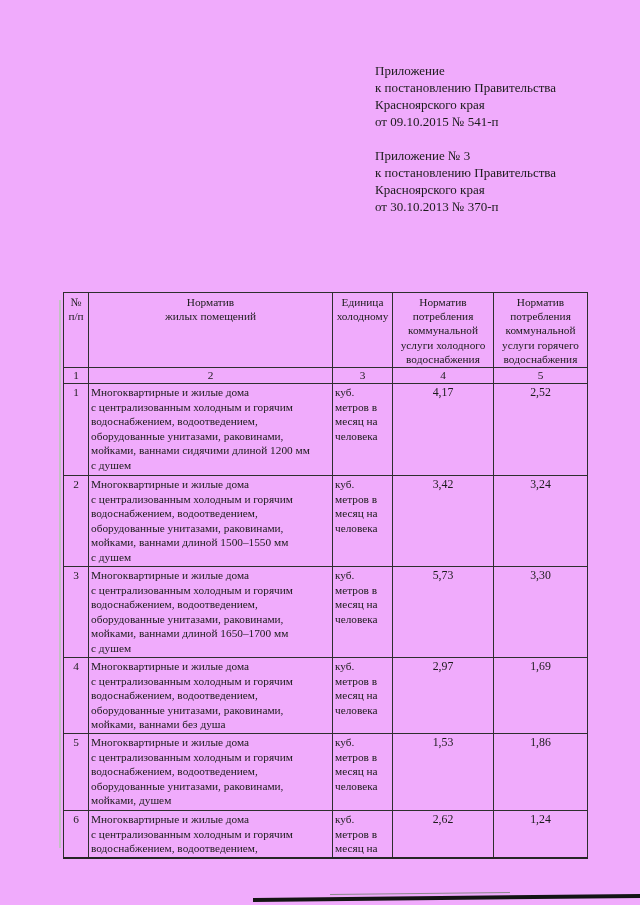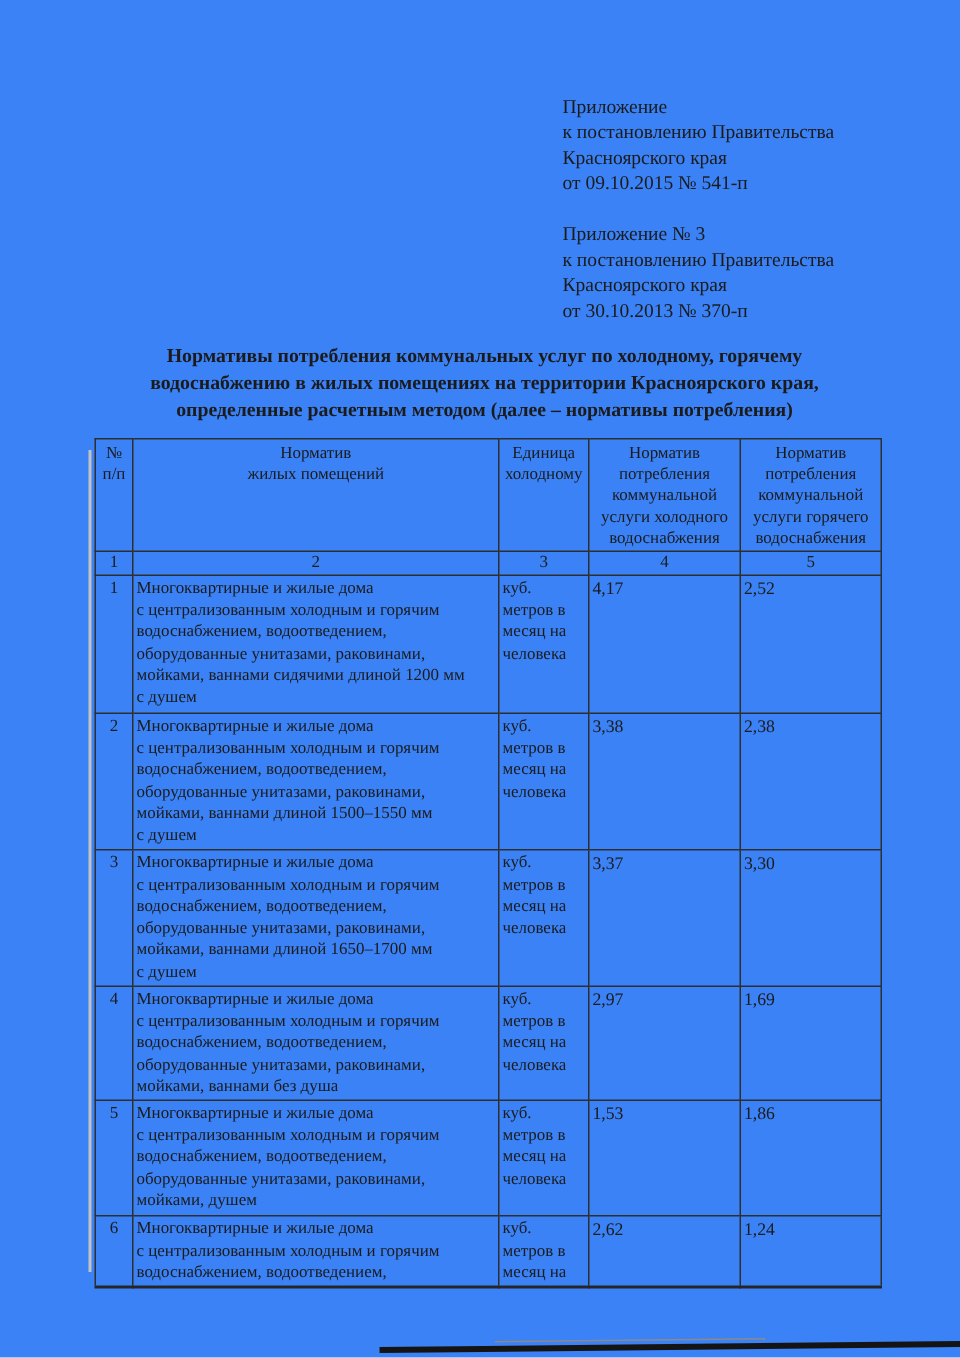--- a/index.html
+++ b/index.html
@@ -4,21 +4,21 @@
 <style>
   html, body {
     margin: 0;
     padding: 0;
     background: #ffffff;
   }
   .page {
     position: relative;
     width: 640px;
     height: 905px;
-    background: #3b82f6;
+    background: #f0abfc;
     overflow: hidden;
     font-family: "Liberation Serif", "DejaVu Serif", serif;
     color: #1b1b1b;
   }
   .hdr-block {
     position: absolute;
     left: 375px;
     font-size: 13px;
     line-height: 17px;
     white-space: pre-line;
@@ -63,21 +63,21 @@
   }
   tr.colnum-row td {
     height: 15px;
     text-align: center;
     line-height: 14px;
     padding: 0;
   }
   td.c-num { text-align: center; padding-top: 1px; }
   td.c-cat { padding-left: 4px; padding-right: 2px; }
   td.c-unit { padding-left: 3px; }
-  td.c-val { font-size: 11.8px; padding-top: 1px; }
+  td.c-val { text-align: center; font-size: 11.8px; padding-top: 1px; }
   tr.r1 td { height: 89px; }
   tr.r2 td { height: 88px; }
   tr.r3 td { height: 88px; }
   tr.r4 td { height: 73px; }
   tr.r5 td { height: 74px; }
   tr.r6 td { height: 42px; }
   table.norms { border-bottom: 2px solid #262626; }
   .scan-shadow-left {
     position: absolute;
     left: 59px;
@@ -113,23 +113,20 @@
   <div class="hdr-block first">Приложение
 к постановлению Правительства
 Красноярского края
 от 09.10.2015 № 541-п</div>
 
   <div class="hdr-block second">Приложение № 3
 к постановлению Правительства
 Красноярского края
 от 30.10.2013 № 370-п</div>
 
-  <h1 class="doc-title">Нормативы потребления коммунальных услуг по холодному, горячему
-водоснабжению в жилых помещениях на территории Красноярского края,
-определенные расчетным методом (далее – нормативы потребления)</h1>
 
   <div class="scan-shadow-left"></div>
 
   <table class="norms">
     <colgroup>
       <col style="width:25px">
       <col style="width:244px">
       <col style="width:60px">
       <col style="width:101px">
       <col style="width:94px">
@@ -182,36 +179,36 @@
         <td class="c-cat">Многоквартирные и жилые дома
 с централизованным холодным и горячим
 водоснабжением, водоотведением,
 оборудованные унитазами, раковинами,
 мойками, ваннами длиной 1500–1550 мм
 с душем</td>
         <td class="c-unit">куб.
 метров в
 месяц на
 человека</td>
-        <td class="c-val">3,38</td>
-        <td class="c-val">2,38</td>
+        <td class="c-val">3,42</td>
+        <td class="c-val">3,24</td>
       </tr>
       <tr class="r3">
         <td class="c-num">3</td>
         <td class="c-cat">Многоквартирные и жилые дома
 с централизованным холодным и горячим
 водоснабжением, водоотведением,
 оборудованные унитазами, раковинами,
 мойками, ваннами длиной 1650–1700 мм
 с душем</td>
         <td class="c-unit">куб.
 метров в
 месяц на
 человека</td>
-        <td class="c-val">3,37</td>
+        <td class="c-val">5,73</td>
         <td class="c-val">3,30</td>
       </tr>
       <tr class="r4">
         <td class="c-num">4</td>
         <td class="c-cat">Многоквартирные и жилые дома
 с централизованным холодным и горячим
 водоснабжением, водоотведением,
 оборудованные унитазами, раковинами,
 мойками, ваннами без душа</td>
         <td class="c-unit">куб.

